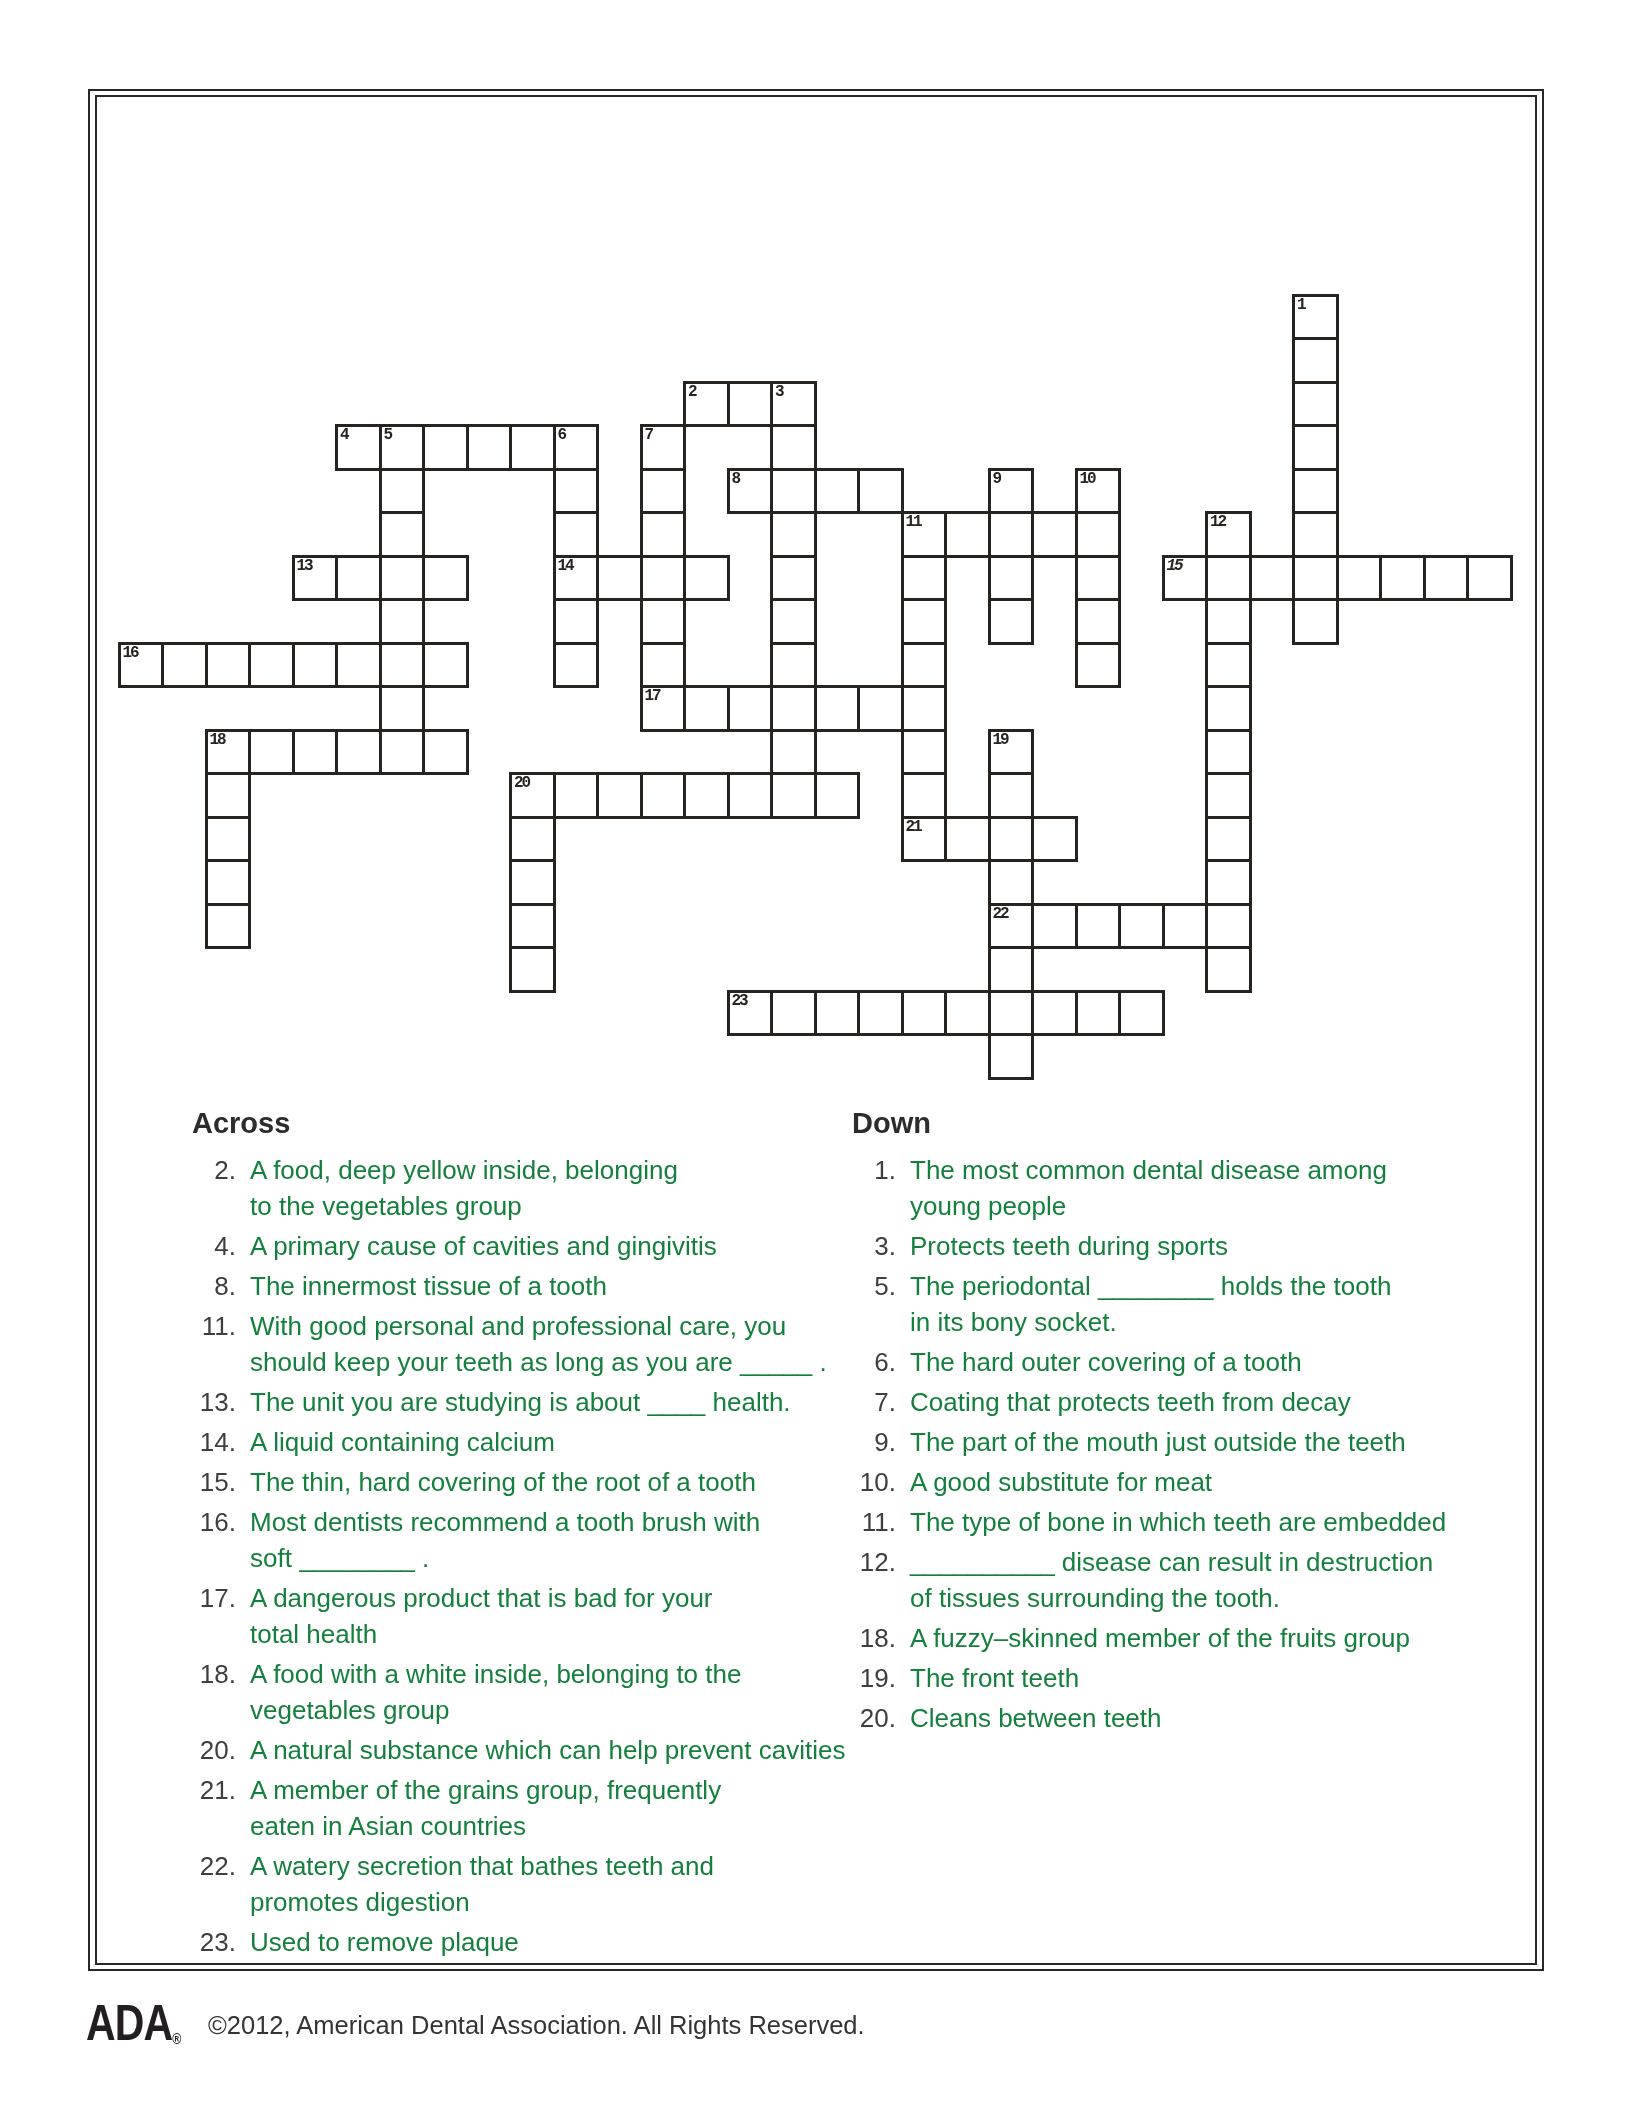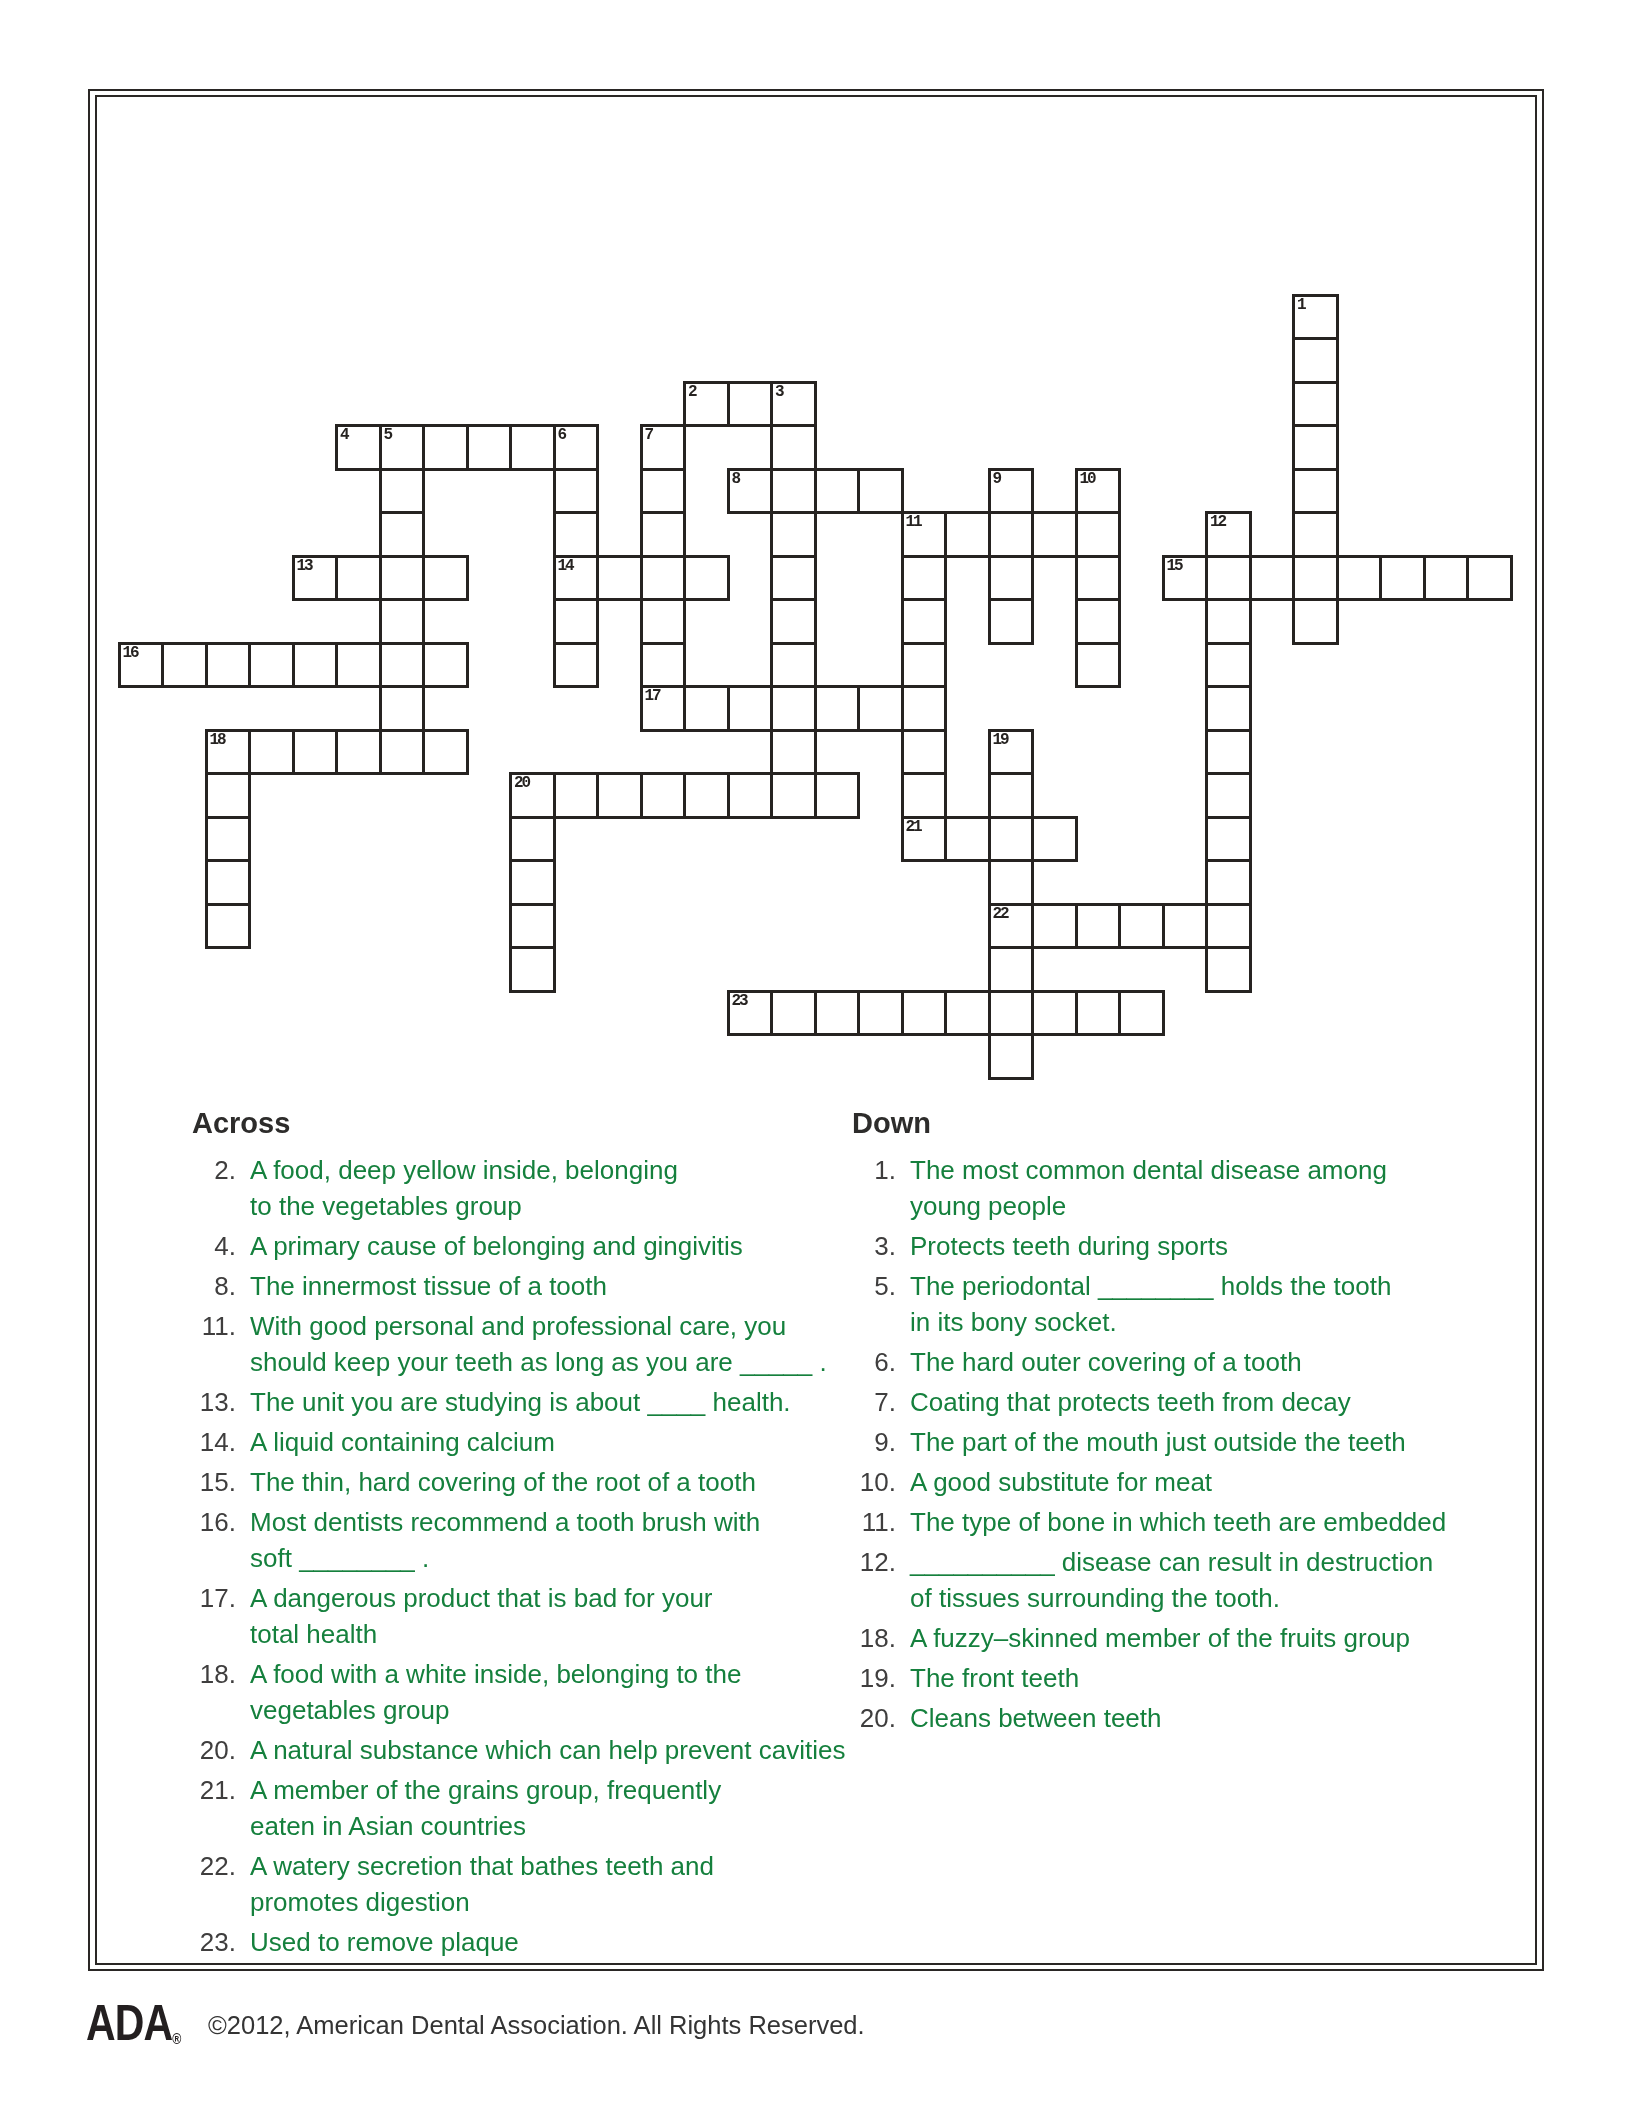--- a/index.html
+++ b/index.html
@@ -118,21 +118,21 @@
       <div class="cell" style="left: 433.5px; top: 259.5px;">
         <span class="cellnum">14</span>
       </div>
       <div class="cell" style="left: 477px; top: 259.5px;"></div>
       <div class="cell" style="left: 520.5px; top: 259.5px;"></div>
       <div class="cell" style="left: 564px; top: 259.5px;"></div>
       <div class="cell" style="left: 651px; top: 259.5px;"></div>
       <div class="cell" style="left: 781.5px; top: 259.5px;"></div>
       <div class="cell" style="left: 868.5px; top: 259.5px;"></div>
       <div class="cell" style="left: 955.5px; top: 259.5px;"></div>
-      <div class="cell" style="left: 1042.5px; top: 259.5px;">
+      <div class="cell" style="left: 1042.5px; top: 259.5px; font-style: italic;">
         <span class="cellnum">15</span>
       </div>
       <div class="cell" style="left: 1086px; top: 259.5px;"></div>
       <div class="cell" style="left: 1129.5px; top: 259.5px;"></div>
       <div class="cell" style="left: 1173px; top: 259.5px;"></div>
       <div class="cell" style="left: 1216.5px; top: 259.5px;"></div>
       <div class="cell" style="left: 1260px; top: 259.5px;"></div>
       <div class="cell" style="left: 1303.5px; top: 259.5px;"></div>
       <div class="cell" style="left: 1347px; top: 259.5px;"></div>
       <div class="cell" style="left: 259.5px; top: 303px;"></div>
@@ -246,21 +246,21 @@
         <li class="clue">
           <span class="cnum">2.</span>
           <span class="ctext">
             <span class="cline">A food, deep yellow inside, belonging</span>
             <span class="cline">to the vegetables group</span>
           </span>
         </li>
         <li class="clue">
           <span class="cnum">4.</span>
           <span class="ctext">
-            <span class="cline">A primary cause of belonging and gingivitis</span>
+            <span class="cline">A primary cause of cavities and gingivitis</span>
           </span>
         </li>
         <li class="clue">
           <span class="cnum">8.</span>
           <span class="ctext">
             <span class="cline">The innermost tissue of a tooth</span>
           </span>
         </li>
         <li class="clue">
           <span class="cnum">11.</span>

